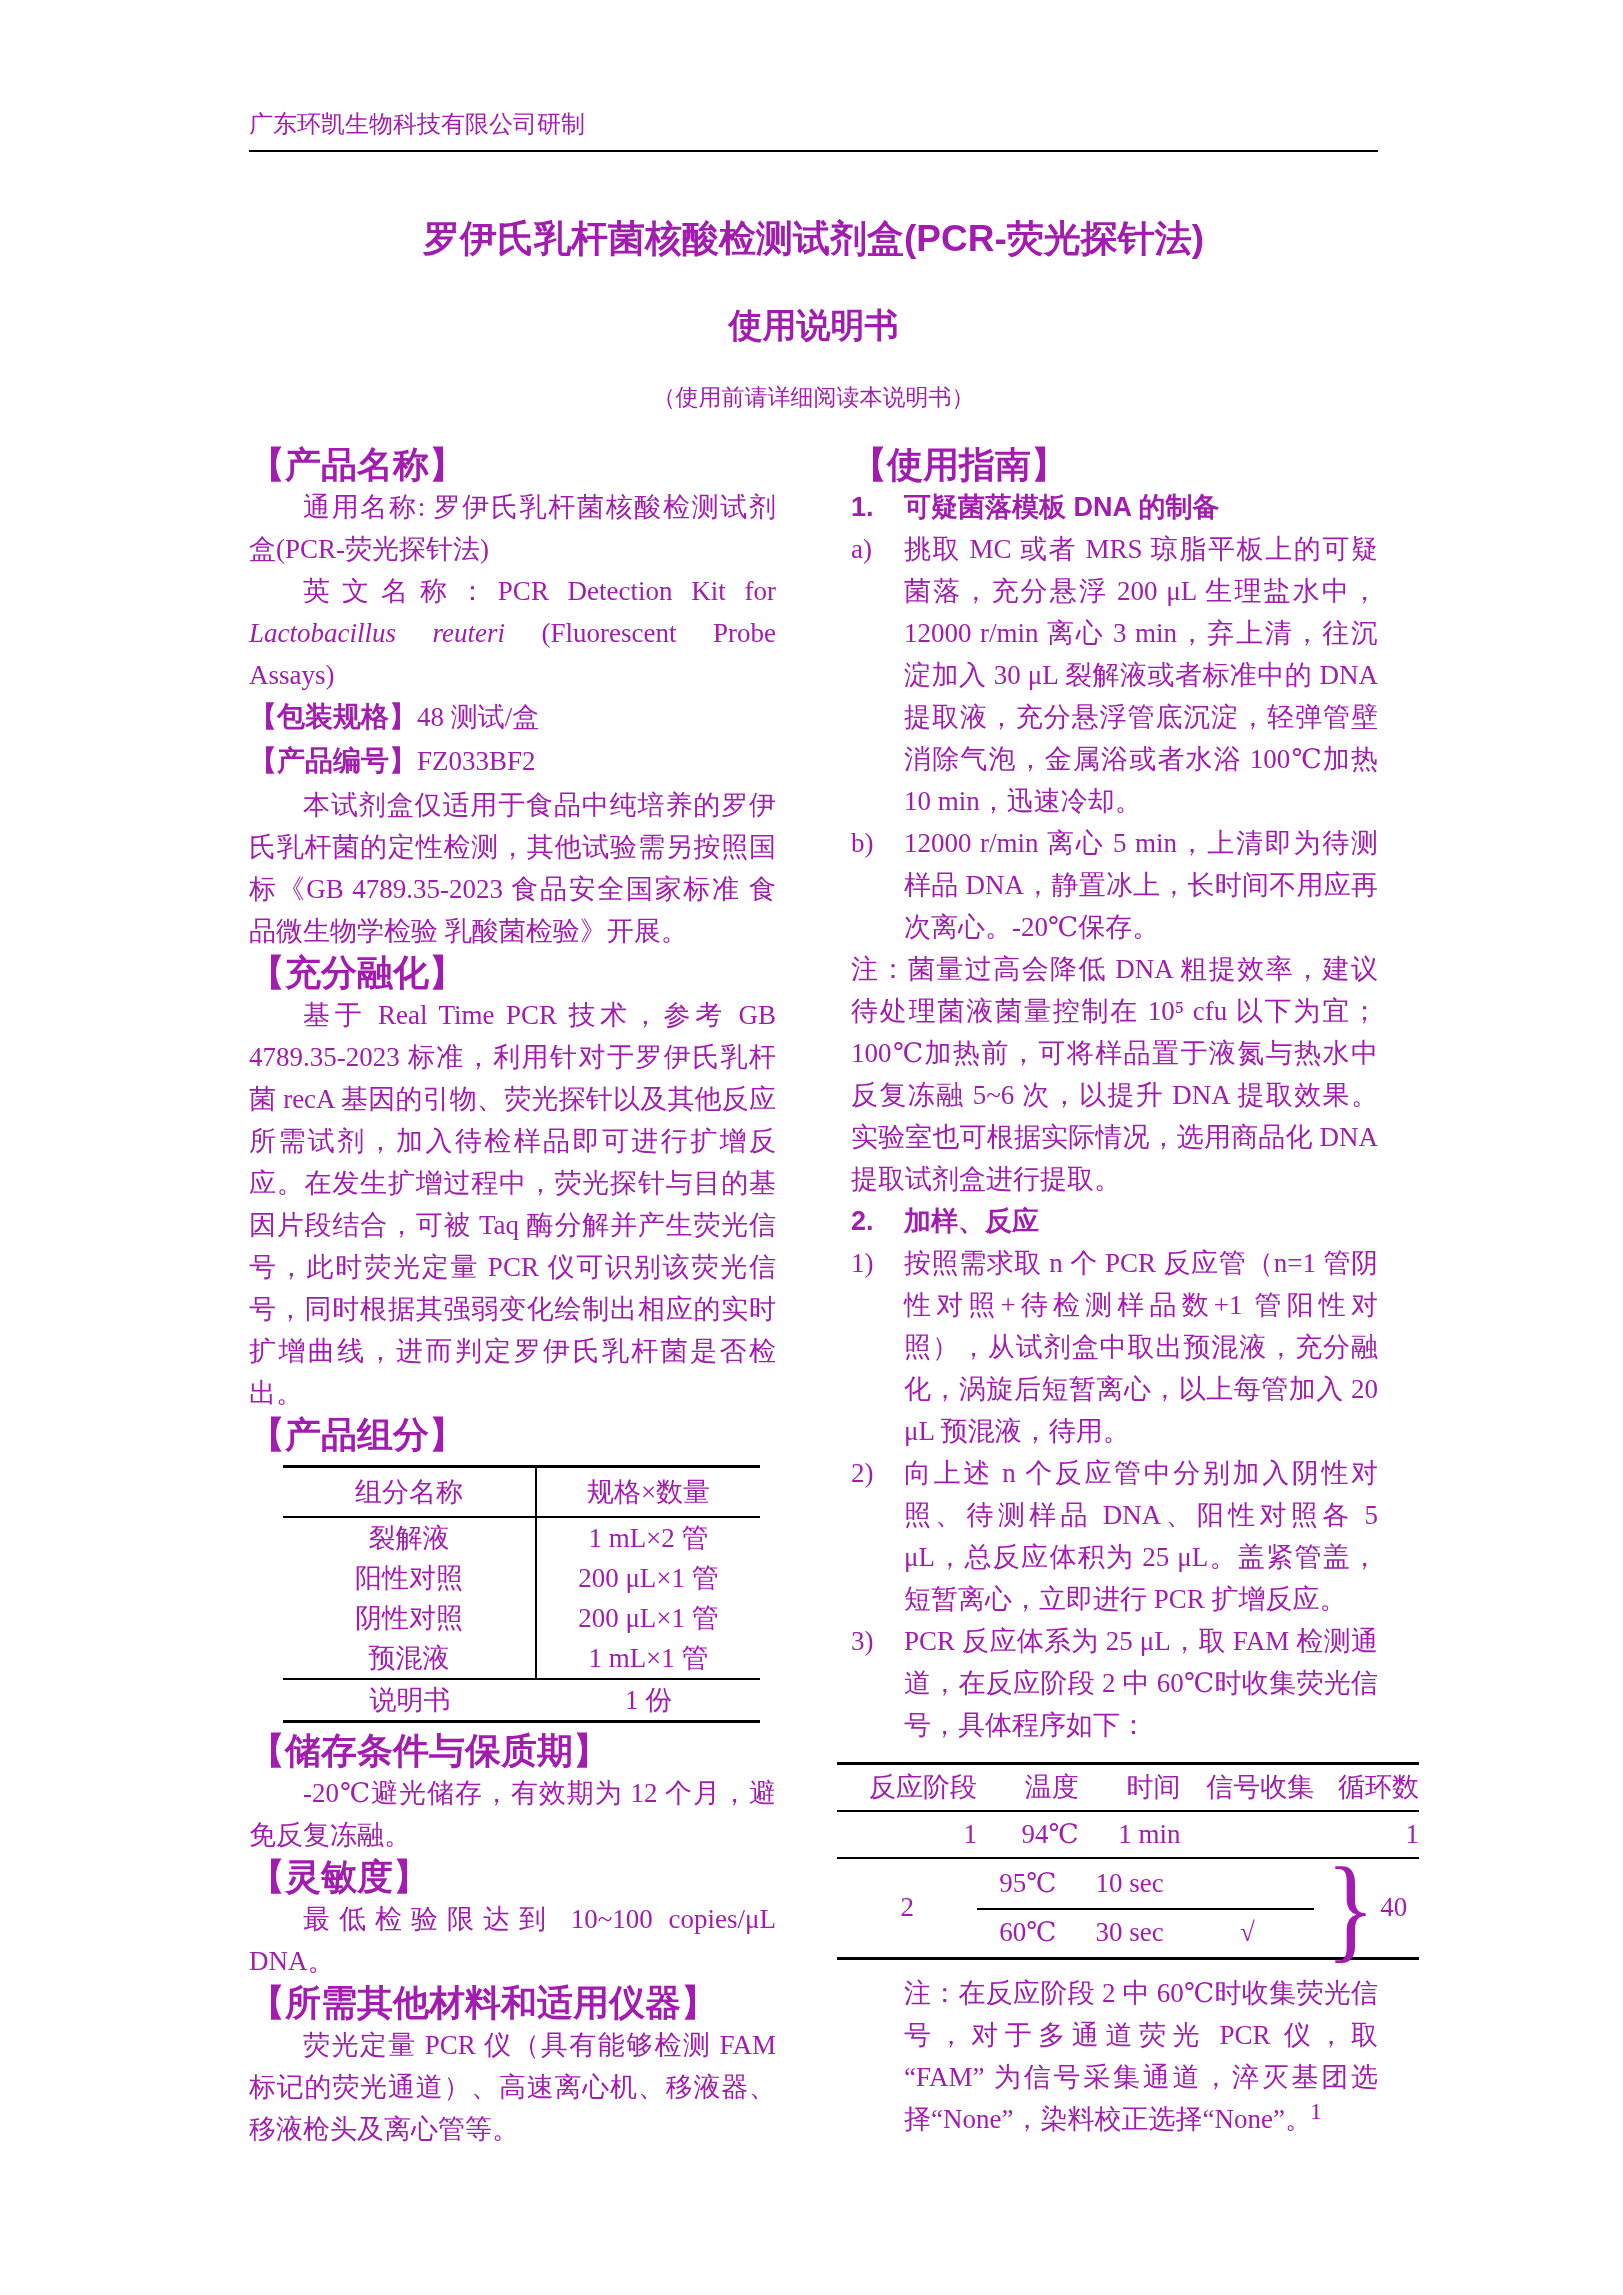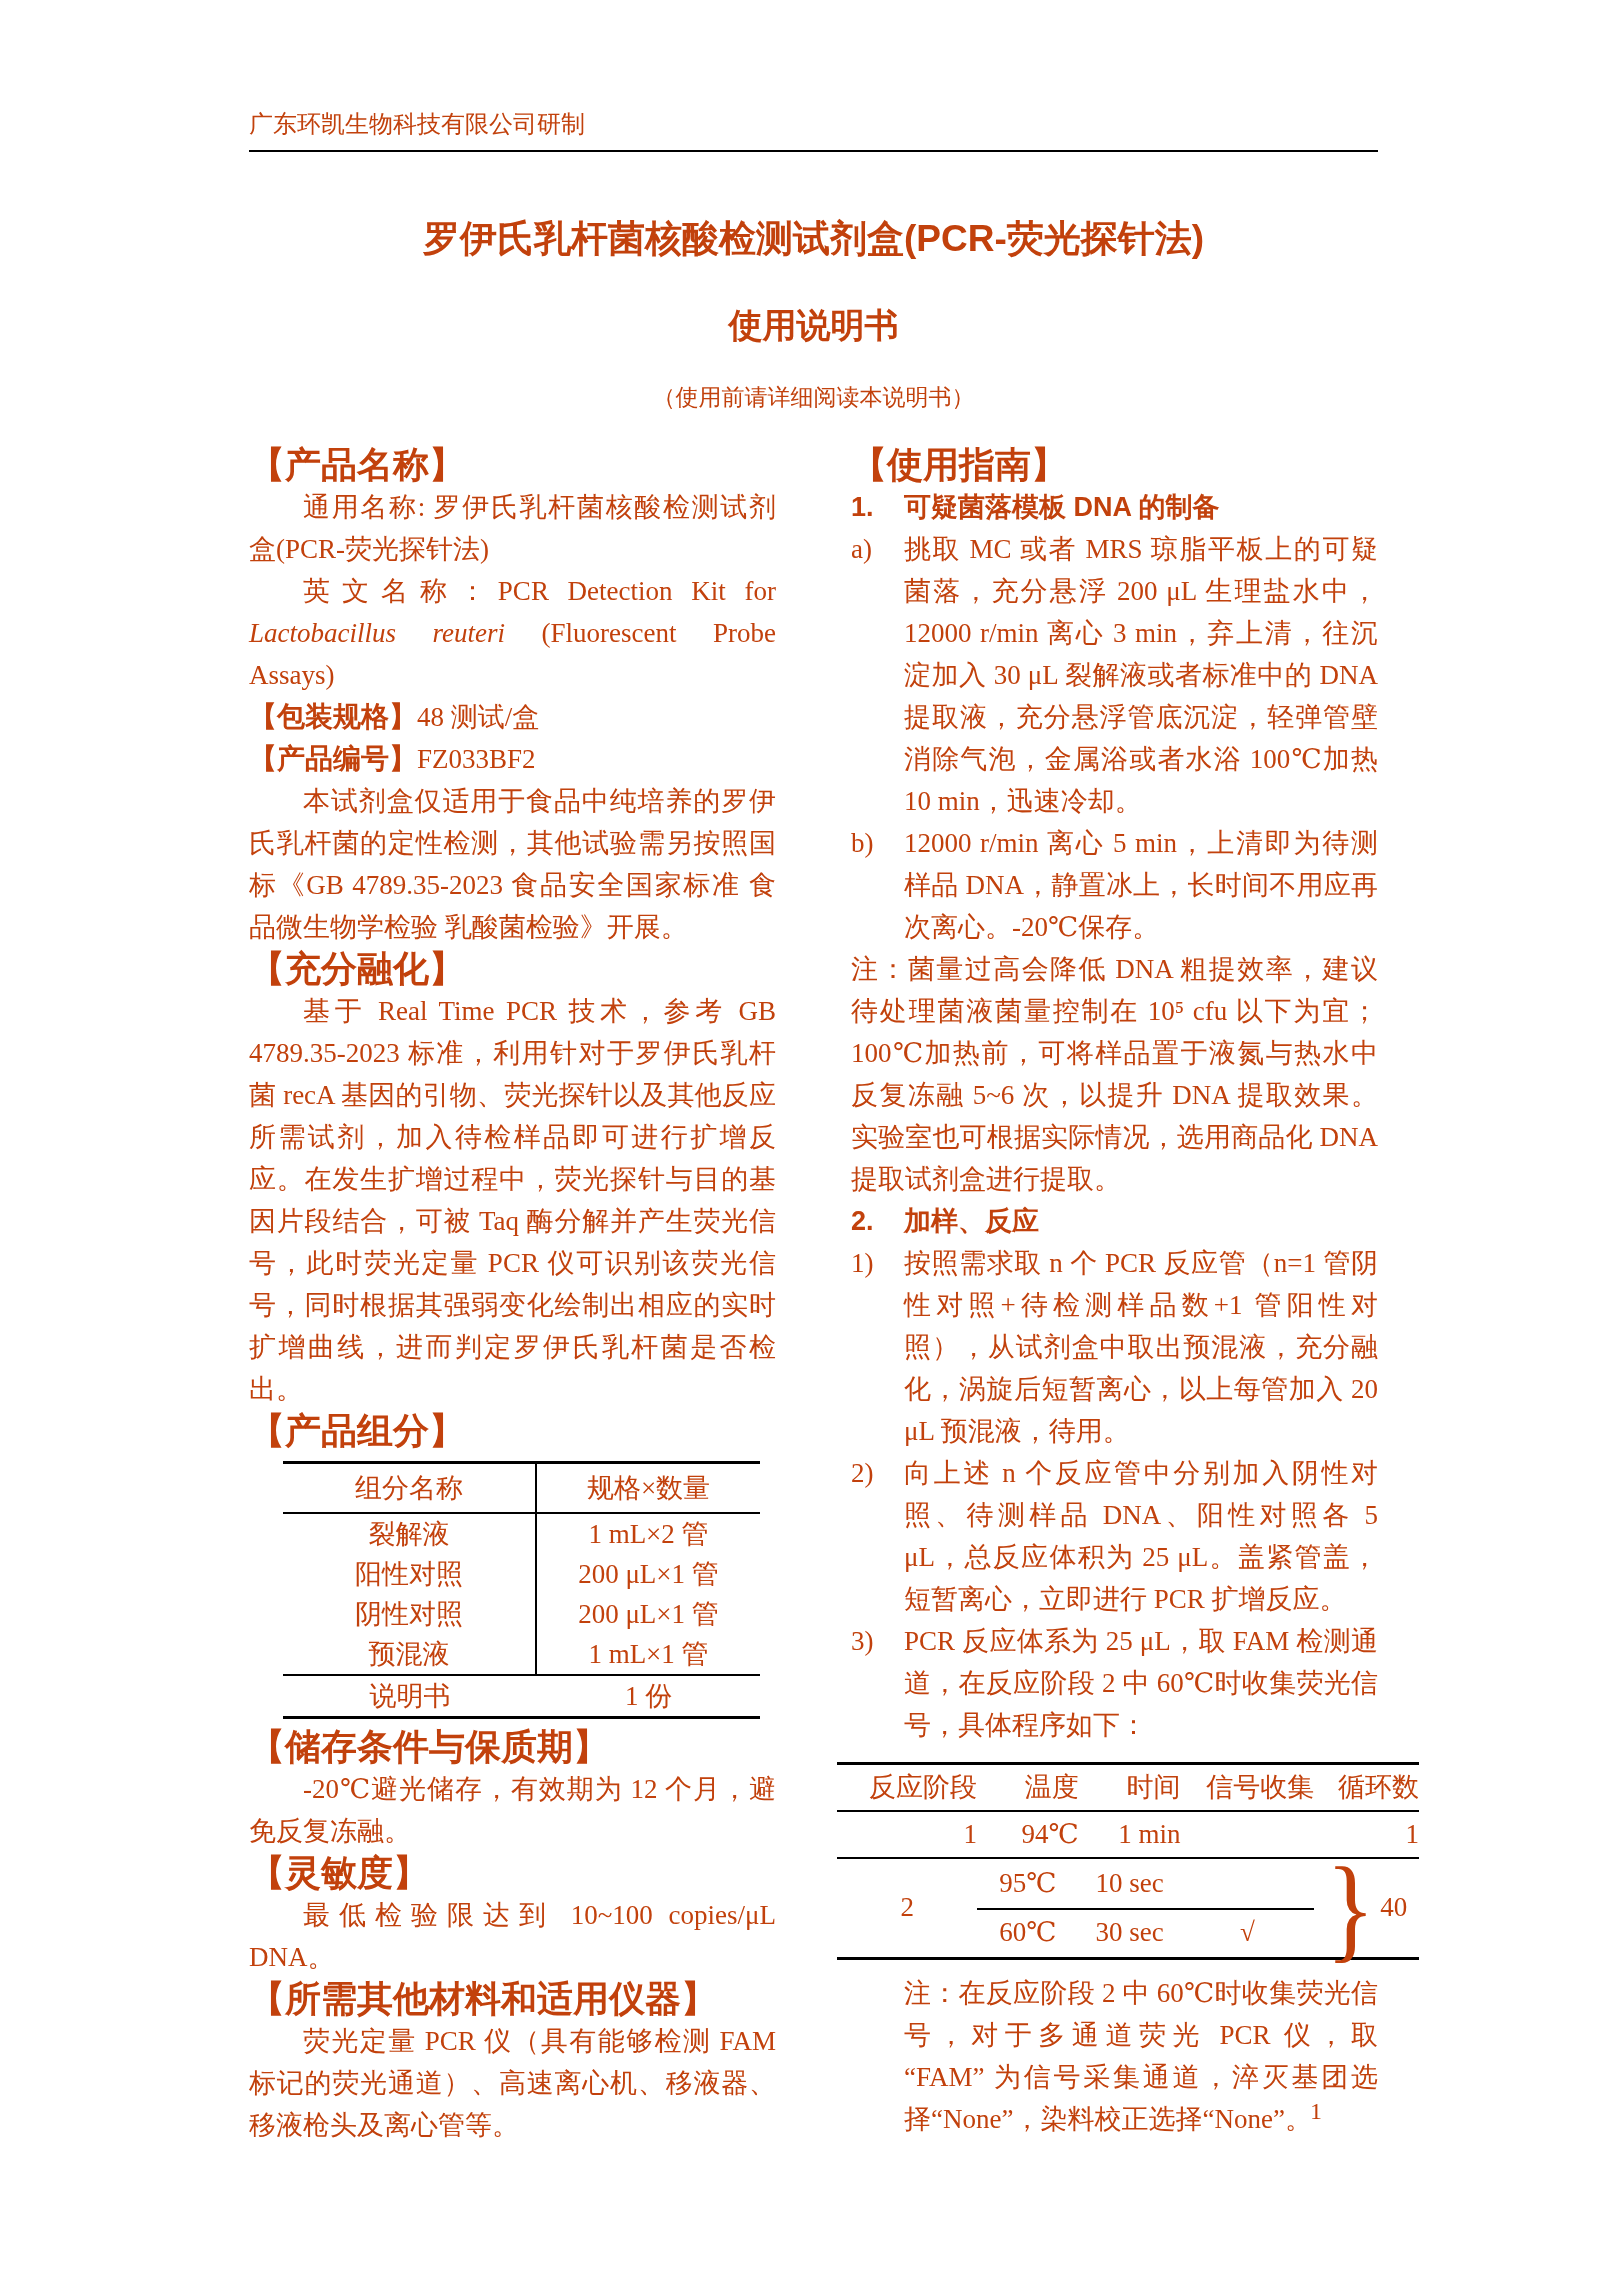--- a/index.html
+++ b/index.html
@@ -1,20 +1,20 @@
 <!DOCTYPE html>
 <html style="font-size:11px"><head>
 <meta charset="utf-8">
 <style>
   html,body{margin:0;padding:0;background:#ffffff;}
   .page{
     position:relative;
     width:1623px;height:2295px;
     background:#ffffff;
-    color:#c2410c;
+    color:#a21caf;
     font-family:"Liberation Serif","DejaVu Serif",serif;
     font-size:27px;
     line-height:42px;
     box-sizing:border-box;
     padding:109px 245px 0 249px;
     overflow:hidden;
   }
   .hdr{
     font-size:24px;line-height:31px;
     border-bottom:2.7px solid #000;
@@ -40,21 +40,21 @@
   .columns{
     margin-top:30px;
     display:flex;gap:75px;
   }
   .col{width:527px;}
   .h{
     font-family:"Liberation Sans","DejaVu Sans",sans-serif;
     font-weight:700;font-size:36px;line-height:42px;
   }
   .h-inline{
-    font-family:Liberation Sans, sans-serif;
+    font-family:Liberation Mono, monospace;
     font-weight:700;font-size:28px;
   }
   p{margin:0;}
   .body{text-align:justify;}
   .ind{text-indent:2em;}
   .it{font-style:italic;}
   
   .li{display:flex;}
   .li .mk{width:53px;flex:0 0 53px;}
   .li .tx{flex:1;text-align:justify;}

